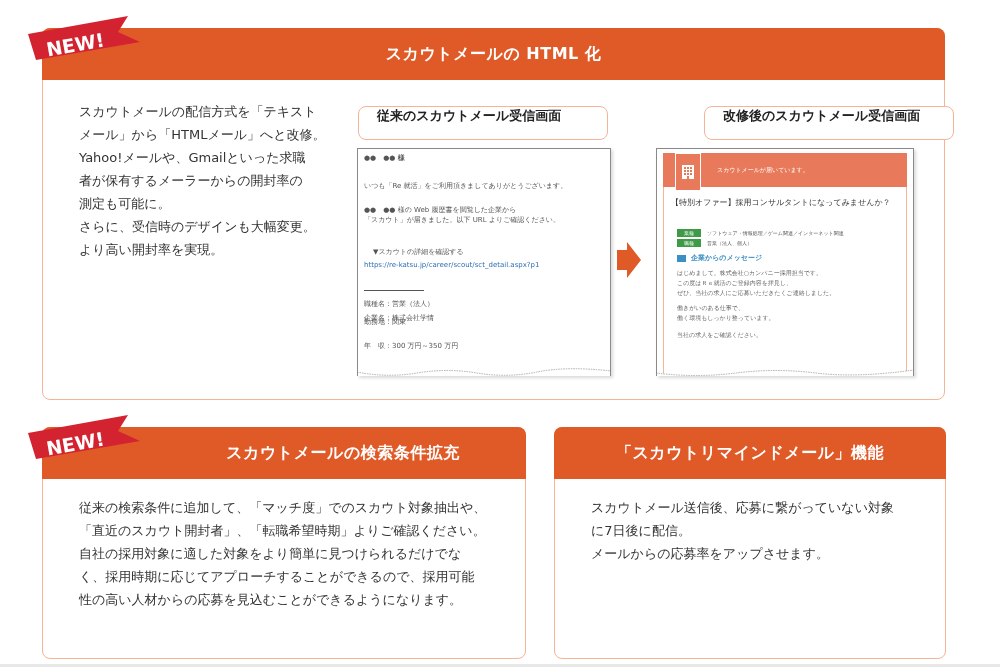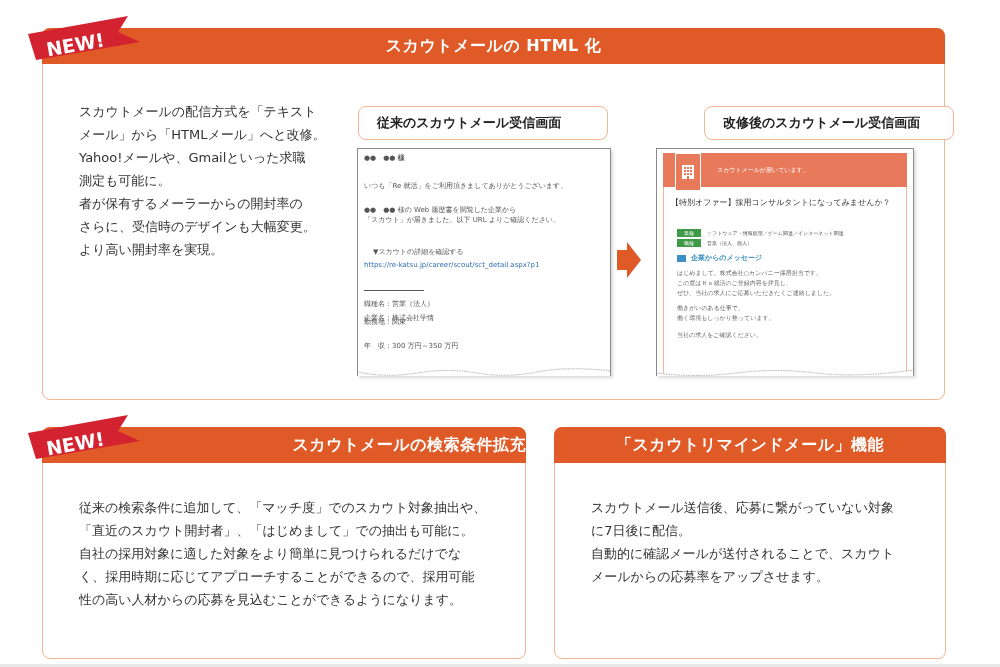--- a/index.html
+++ b/index.html
@@ -8,21 +8,21 @@
 
     .panel {
       position: absolute;
       border: 1px solid #f4b496;
       border-radius: 8px;
       background: #ffffff;
     }
     .panel-header {
       position: absolute;
       left: -1px; right: -1px; top: -1px;
-      height: 36px;
+      height: 52px;
       background: #e05a28;
       border-radius: 8px 8px 0 0;
       color: #ffffff;
       font-weight: bold;
       font-size: 16px;
       display: flex;
       align-items: center;
       justify-content: center;
       letter-spacing: 0.5px;
     }
@@ -51,21 +51,21 @@
     .cap {
       position: absolute;
       height: 34px;
       border: 1px solid #f4b496;
       border-radius: 8px;
       background: #fff;
       font-weight: bold;
       font-size: 13px;
       color: #222;
       display: flex;
-      align-items: center;
+      align-items: flex-start;
       padding-left: 18px;
     }
 
     .mail {
       position: absolute;
       background: #fff;
       border: 1px solid #8a8a8a;
       border-bottom: none;
       box-shadow: 2px 2px 3px rgba(0,0,0,0.15);
       overflow: hidden;
@@ -108,21 +108,21 @@
     }
     .new-mail .tagrow { position: absolute; left: 20px; font-size: 5px; color: #555; display: flex; align-items: center; white-space: nowrap; }
     .new-mail .tag { background: #3f9a48; color: #fff; width: 24px; height: 8px; display: inline-block; margin-right: 6px; font-size: 5px; text-align: center; line-height: 8px; }
     .new-mail .msg-title { position: absolute; left: 20px; top: 104px; font-size: 7px; color: #3a8fc4; font-weight: bold; display: flex; align-items: center; white-space: nowrap; }
     .new-mail .msg-title .sq { width: 9px; height: 7px; background: #3a8fc4; margin-right: 5px; display: inline-block; }
     .new-mail .line { position: absolute; left: 20px; font-size: 6px; color: #666; white-space: nowrap; }
 
     
     #panel-search { left: 42px; top: 427px; width: 484px; height: 232px; }
     #panel-remind { left: 554px; top: 427px; width: 392px; height: 232px; }
-    #panel-search .panel-header { justify-content: flex-end; padding-left: 118px; }
+    #panel-search .panel-header { justify-content: center; padding-left: 118px; }
 
     .footer-line { position: absolute; left: 0; right: 0; top: 664px; height: 3px; background: #e8e8e8; }
   </style>
 </head>
 <body>
 
 <div class="panel" id="panel-html">
   <div class="panel-header">
     <span>スカウトメールの HTML 化</span>
   </div>
@@ -133,22 +133,22 @@
     <polygon points="0,20 100,2 90,18 112,28 8,46" fill="#d42330"></polygon>
     <polygon points="100,2 118,0 104,14" fill="#a3161f" opacity="0"></polygon>
     <text x="18" y="37" fill="#ffffff" font-size="19" font-weight="bold" font-family="DejaVu Sans, sans-serif" transform="rotate(-10 50 30)">NEW!</text>
   </svg>
 </div>
 
 <div class="desc" style="left:79px; top:100px;">
   <div>スカウトメールの配信方式を「テキスト</div>
   <div>メール」から「HTMLメール」へと改修。</div>
   <div>Yahoo!メールや、Gmailといった求職</div>
+  <div>者が保有するメーラーからの開封率の</div>
   <div>測定も可能に。</div>
-  <div>者が保有するメーラーからの開封率の</div>
   <div>さらに、受信時のデザインも大幅変更。</div>
   <div>より高い開封率を実現。</div>
 </div>
 
 <div class="cap" style="left:358px; top:106px; width:250px;">
   <span>従来のスカウトメール受信画面</span>
 </div>
 
 <div class="mail old-mail" style="left:357px; top:148px; width:254px; height:228px;">
   <div class="line" style="top:4px; font-weight:bold;">●●　●● 様</div>
@@ -228,39 +228,38 @@
       </svg>
   </div>
 </div>
 
 <div class="panel" id="panel-search">
   <div class="panel-header">
     <span>スカウトメールの検索条件拡充</span>
   </div>
   <div class="desc" style="left:36px; top:68px;">
     <div>従来の検索条件に追加して、「マッチ度」でのスカウト対象抽出や、</div>
-    <div>「直近のスカウト開封者」、「はじめまして」での抽出も可能に。</div>
+    <div>「直近のスカウト開封者」、「転職希望時期」よりご確認ください。</div>
     <div>自社の採用対象に適した対象をより簡単に見つけられるだけでな</div>
     <div>く、採用時期に応じてアプローチすることができるので、採用可能</div>
     <div>性の高い人材からの応募を見込むことができるようになります。</div>
   </div>
 </div>
 
 <div class="ribbon" style="left:28px; top:413px;">
   <svg viewBox="0 0 118 46">
     <polygon points="0,20 100,2 90,18 112,28 8,46" fill="#d42330"></polygon>
     <text x="18" y="37" fill="#ffffff" font-size="19" font-weight="bold" font-family="DejaVu Sans, sans-serif" transform="rotate(-10 50 30)">NEW!</text>
   </svg>
 </div>
 
 <div class="panel" id="panel-remind">
   <div class="panel-header">
     <span>「スカウトリマインドメール」機能</span>
   </div>
   <div class="desc" style="left:36px; top:68px;">
     <div>スカウトメール送信後、応募に繋がっていない対象</div>
     <div>に7日後に配信。</div>
-    <div>自動的に確認メールが送付されることで、スカウト</div>
     <div>メールからの応募率をアップさせます。</div>
   </div>
 </div>
 
 <div class="footer-line"></div>
 
 </body></html>

